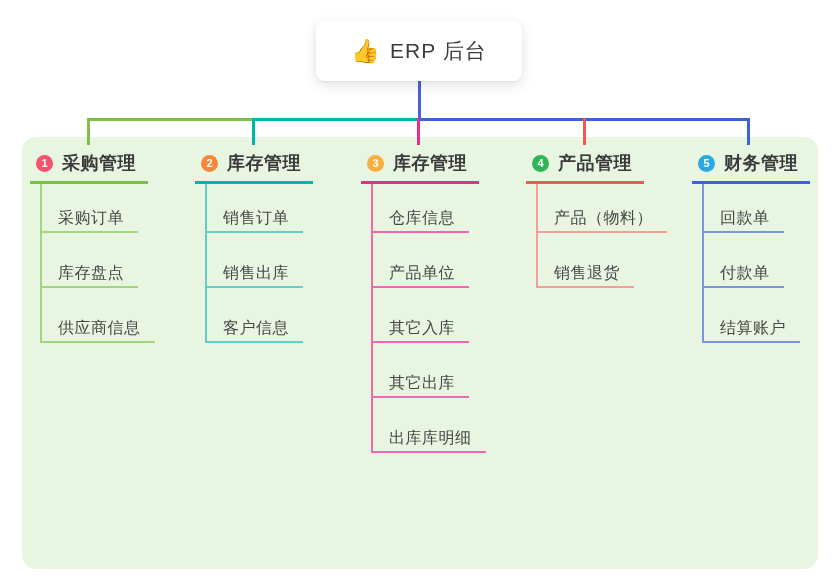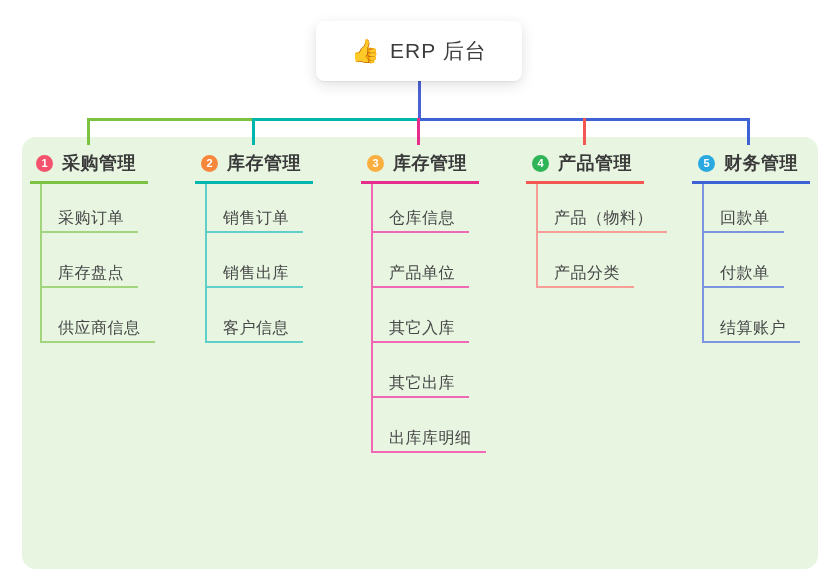--- a/index.html
+++ b/index.html
@@ -202,21 +202,21 @@
   <div class="branch b4" style="--line: #f25752; --subline: #f79d97; --badge: #2fb457;">
     <div class="branch-header">
       <span class="badge">4</span>
       <span class="branch-label">产品管理</span>
     </div>
     <ul class="children">
         <li>
           <span>产品（物料）</span>
         </li>
         <li>
-          <span>产品分类</span>
+          <span>销售退货</span>
         </li>
       </ul>
   </div>
 
   <div class="branch b5" style="--line: #3d62d6; --subline: #7b94dd; --badge: #2aa9e1;">
     <div class="branch-header">
       <span class="badge">5</span>
       <span class="branch-label">财务管理</span>
     </div>
     <ul class="children">

